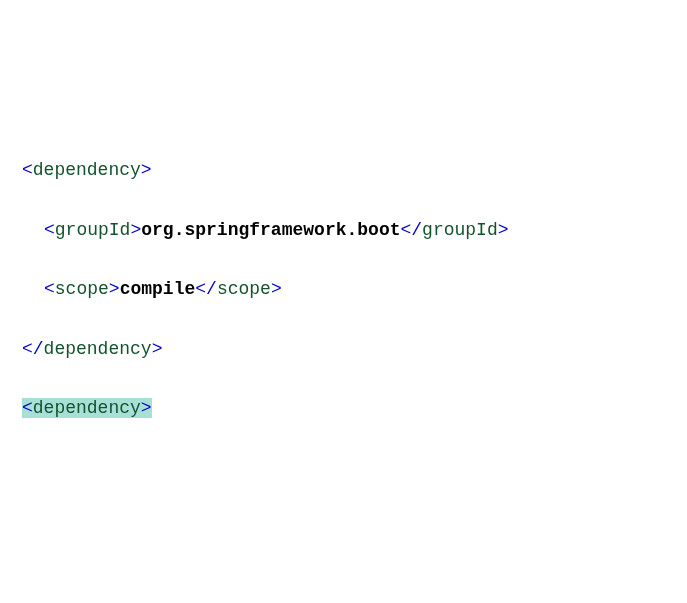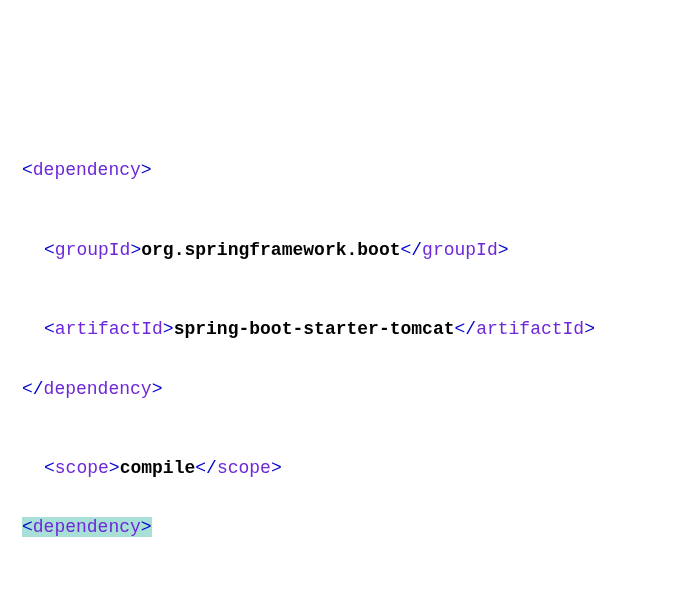--- a/index.html
+++ b/index.html
@@ -9,40 +9,39 @@
       font-family: "Consolas", "Courier New", monospace;
       font-size: 18px;
       line-height: 1.65;
       color: #000000;
       white-space: pre;
     }
     .line {
       padding-left: 4px;
     }
     .bracket { color: #0000cc; }
-    .tagname { color: #6d28d9; }
+    .tagname { color: #14532d; }
     .text { color: #000000; font-weight: 600; }
     .highlight-sel {
       background: #a8e0d8;
       display: inline;
     }
     .indent1 { padding-left: 22px; }
-    .indent2 { padding-left: 44px; margin-top: 20px; }
+    .indent2 { padding-left: 44px; }
   </style>
 </head>
 <body>
 
 
 
 <div>
 <div class="line indent1"><span class="bracket">&lt;</span><span class="tagname">dependency</span><span class="bracket">&gt;</span></div>
 <div class="line indent2"><span class="bracket">&lt;</span><span class="tagname">groupId</span><span class="bracket">&gt;</span><span class="text">org.springframework.boot</span><span class="bracket">&lt;/</span><span class="tagname">groupId</span><span class="bracket">&gt;</span></div>
-<div class="line indent2"><span class="bracket">&lt;</span><span class="tagname">artifactId</span><span class="bracket">&gt;</span><span class="text">spring-boot-starter-tomcat</span><span class="bracket">&lt;/</span><span class="tagname">artifactId</span><span class="bracket">&gt;</span></div>
+<div class="line indent2"><span class="bracket">&lt;</span><span class="tagname">scope</span><span class="bracket">&gt;</span><span class="text">compile</span><span class="bracket">&lt;/</span><span class="tagname">scope</span><span class="bracket">&gt;</span></div>
 <div class="line indent1"><span class="bracket">&lt;/</span><span class="tagname">dependency</span><span class="bracket">&gt;</span></div>
-<div class="line indent2"><span class="bracket">&lt;</span><span class="tagname">scope</span><span class="bracket">&gt;</span><span class="text">compile</span><span class="bracket">&lt;/</span><span class="tagname">scope</span><span class="bracket">&gt;</span></div>
 <div class="line indent1"><span class="highlight-sel"><span class="bracket">&lt;</span><span class="tagname">dependency</span><span class="bracket">&gt;</span></span></div>
 
 
 
 
 
 
 
 
 

